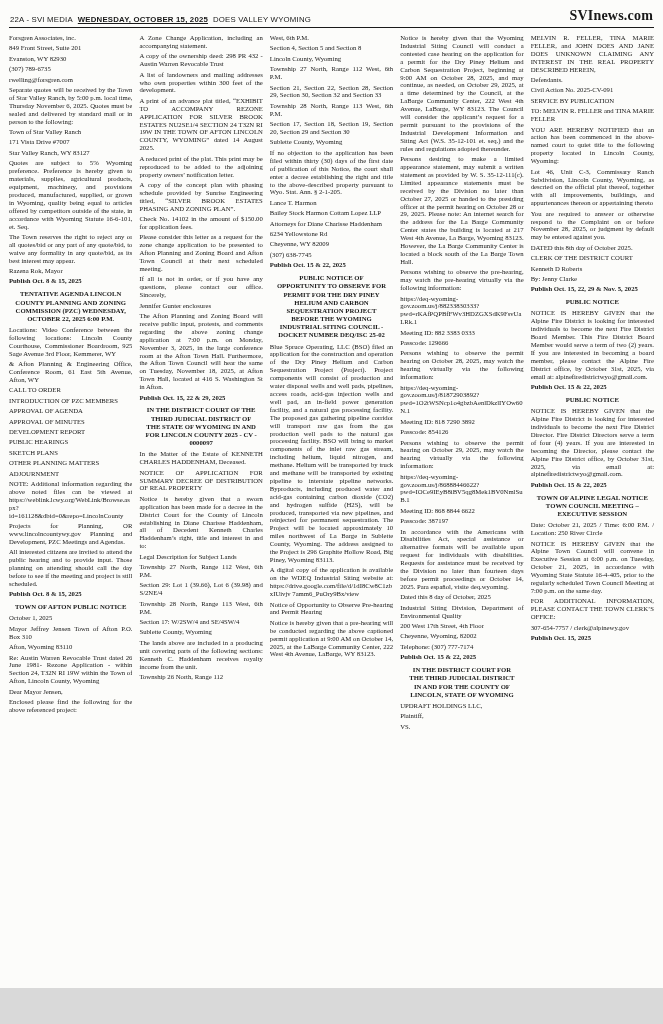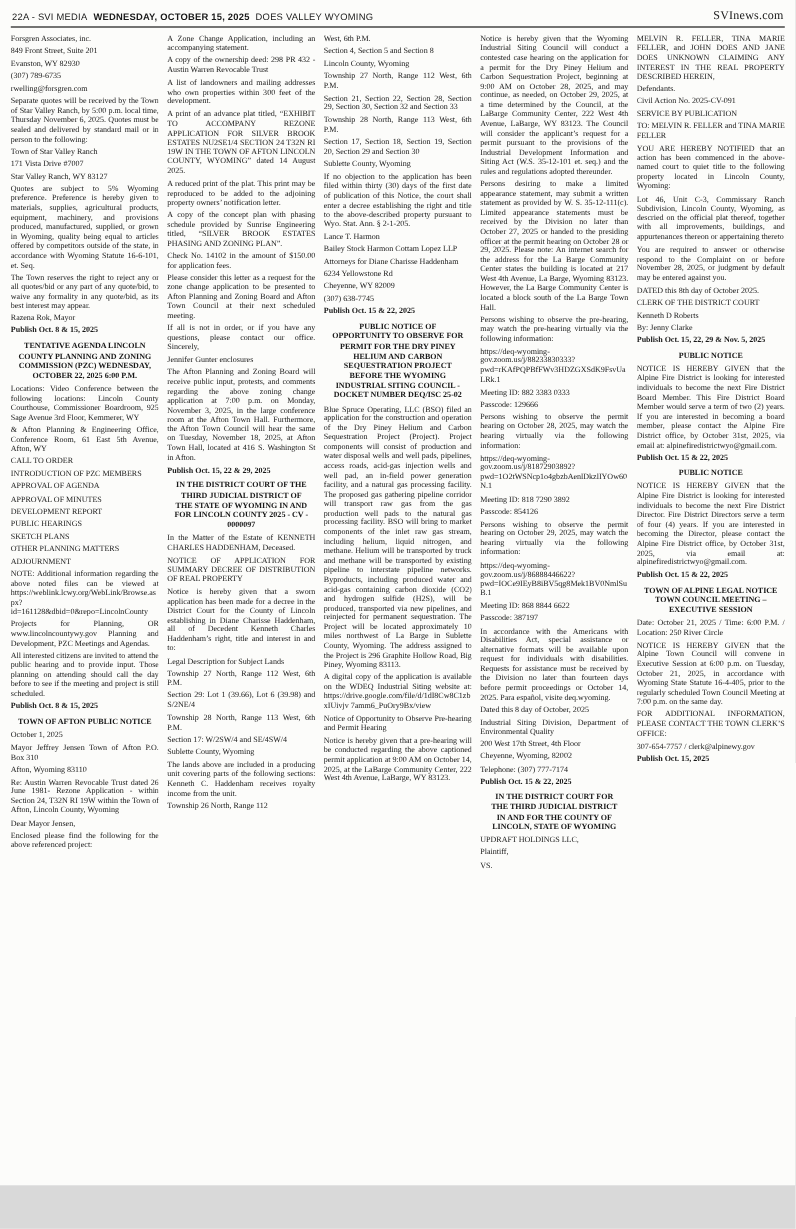--- a/index.html
+++ b/index.html
@@ -16,22 +16,22 @@
   }
   .masthead {
     display: flex; justify-content: space-between; align-items: flex-end;
     font-family: "Liberation Sans", "DejaVu Sans", sans-serif;
     font-size: 7.8px; letter-spacing: .2px;
     padding: 4px 1px 3px;
     border-bottom: 1.4px solid #1a1a1a;
     text-transform: none;
   }
   .masthead-left { display: flex; gap: 5px; align-items: baseline; }
-  .m-bold { font-weight: bold; }
-  .masthead-right { font-weight: normal; font-size: 10px; font-family: "Liberation Serif", serif; }
+  .m-bold { font-weight: bold; text-decoration: underline; }
+  .masthead-right { font-weight: bold; font-size: 14px; font-family: "Liberation Serif", serif; }
   .columns {
     display: flex; gap: 7px;
     padding-top: 6px;
     height: 996px;
     overflow: hidden;
   }
   .col {
     flex: 1 1 0; min-width: 0;
     font-size: 6.7px; line-height: 1.18;
     text-align: justify;

